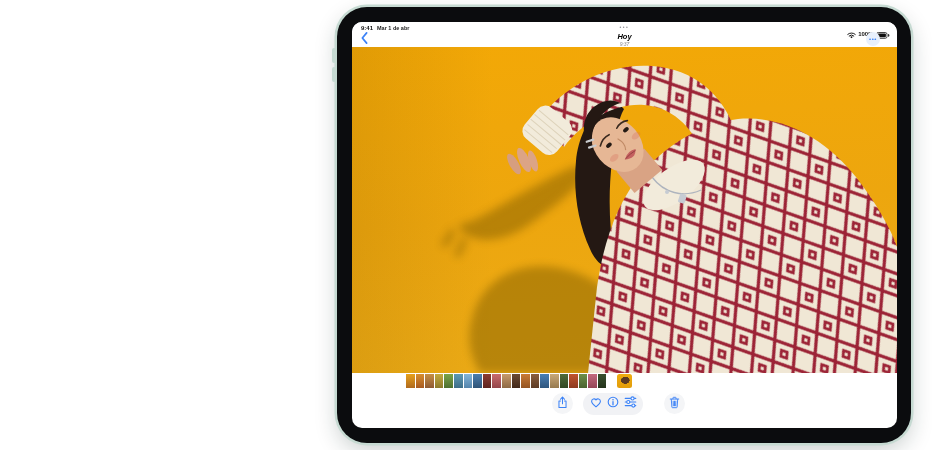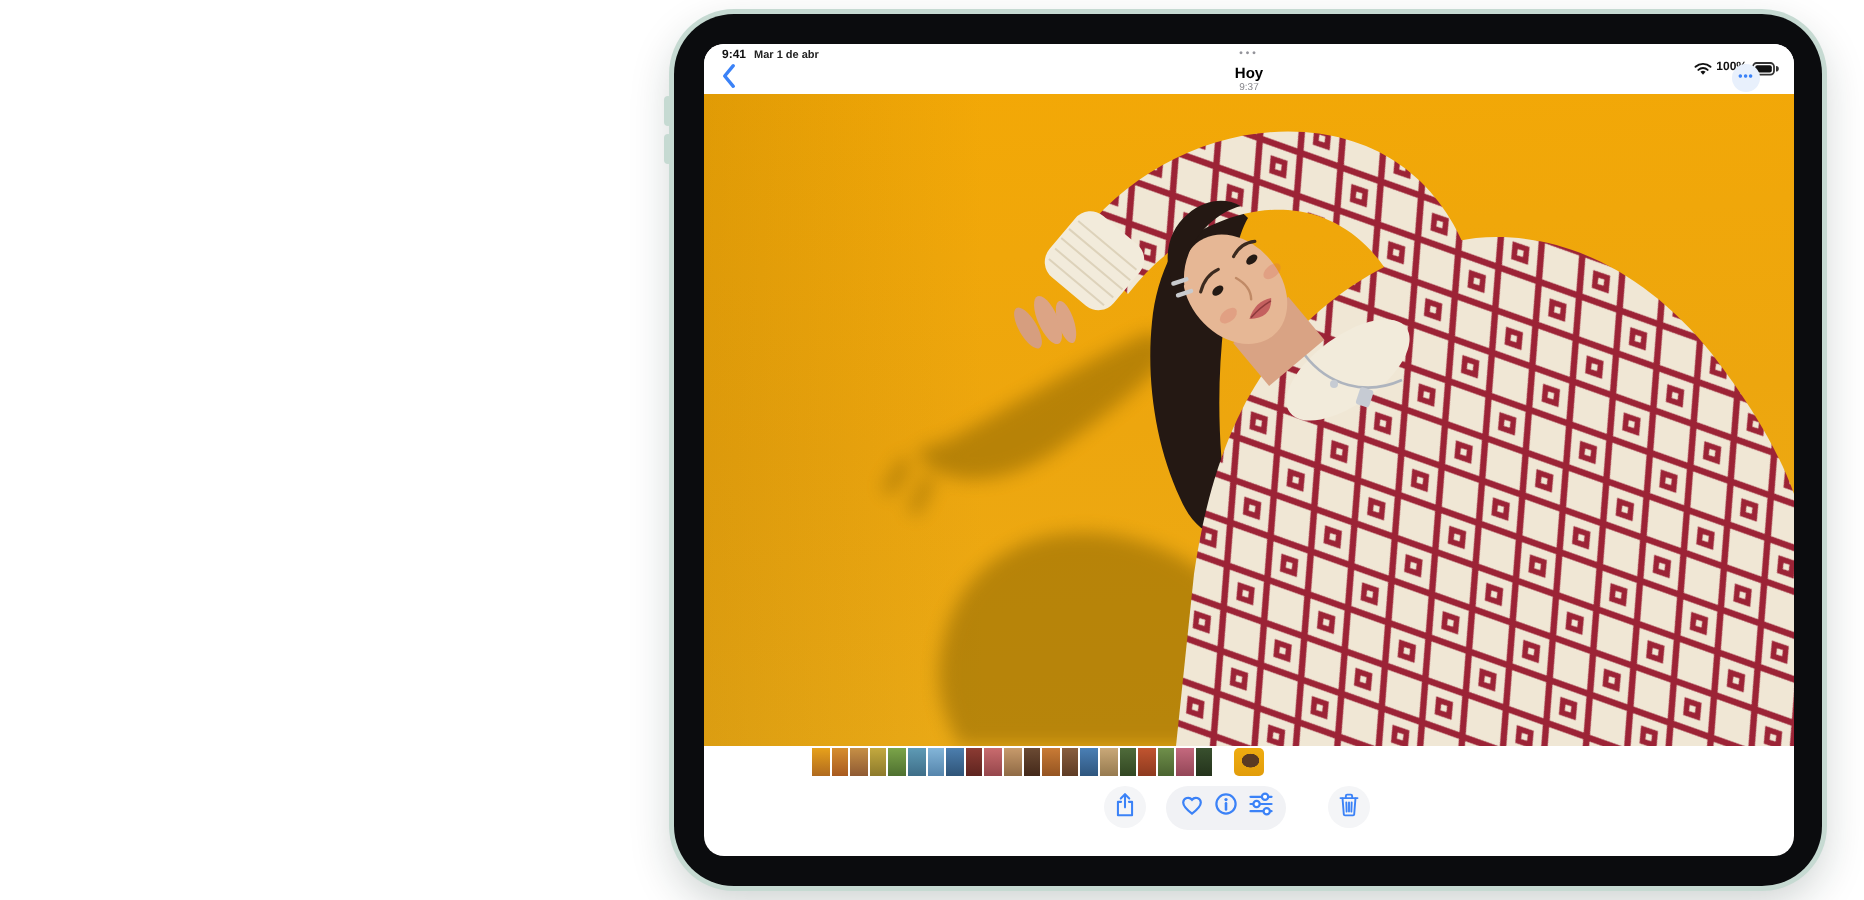--- a/index.html
+++ b/index.html
@@ -38,21 +38,21 @@
   }
   .status-right{
     position:absolute;right:8px;top:3px;display:flex;align-items:center;gap:2.5px;color:#111;
   }
   .status-batt-label{font-size:6px;font-weight:600;}
   .back-btn{
     position:absolute;left:6px;top:11px;width:12px;height:12px;border:none;background:transparent;
     padding:0;display:flex;align-items:center;justify-content:center;cursor:pointer;
   }
   .nav-title{
-    position:absolute;left:0;right:0;top:10.5px;text-align:center;pointer-events:none;
+    position:absolute;left:0;right:0;top:10.5px;text-align:center;pointer-events:none;font-style:italic;
   }
   .nav-title .t{font-size:7.5px;font-weight:700;color:#000;line-height:1.1;}
   .nav-title .s{font-size:5px;color:#86868b;line-height:1.2;}
   .more-btn{
     position:absolute;right:17px;top:9.5px;width:14px;height:14px;border-radius:50%;
     background:var(--more_btn_bg,#e8f0fc);border:none;padding:0;cursor:pointer;
     color:var(--accent_blue,#3b82f7);font-size:6px;font-weight:800;letter-spacing:.5px;
     display:flex;align-items:center;justify-content:center;line-height:1;
   }
   

